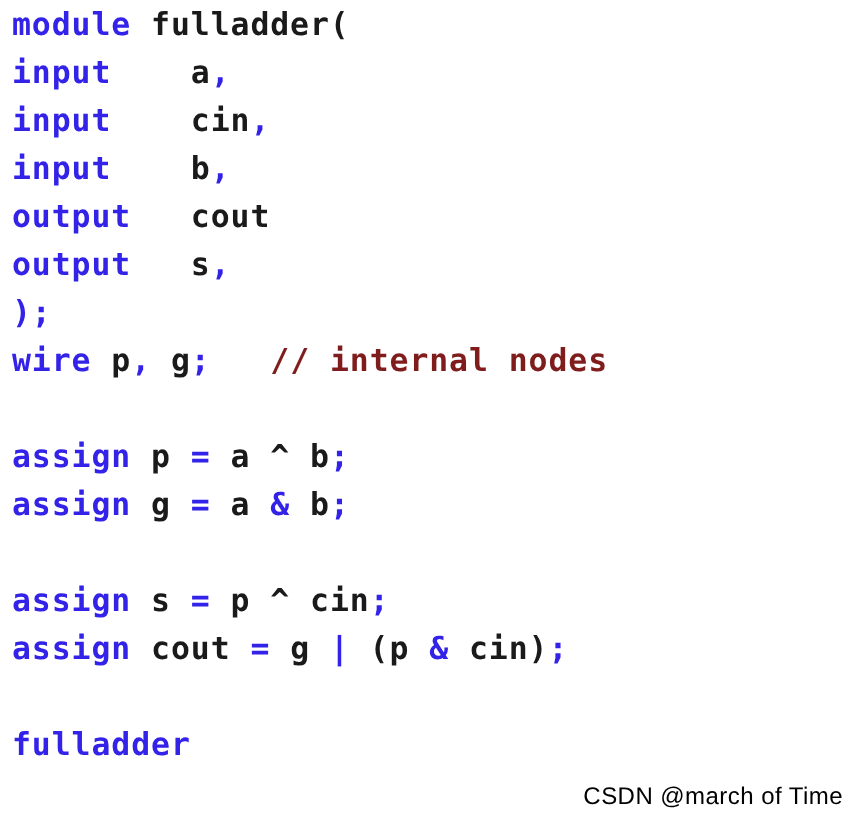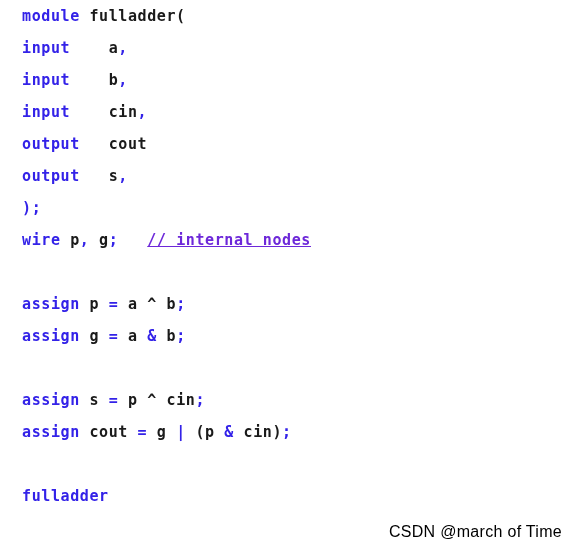--- a/index.html
+++ b/index.html
@@ -18,23 +18,23 @@
     width: 570px;
     height: 549px;
     background: #ffffff;
     padding: 0;
     box-sizing: border-box;
   }
   .code-line {
     position: relative;
     height: 32px;
     line-height: 32px;
-    padding-left: 22px;
+    padding-left: 8px;
     font-family: "DejaVu Sans Mono", "Liberation Mono", monospace;
-    font-size: 15px;
+    font-size: 21px;
     font-weight: bold;
     letter-spacing: 0.6px;
     white-space: pre;
     color: #1a1a1a;
   }
   .code-line.blank {
     height: 32px;
   }
   .tok-kw {
     color: #3322e8;
@@ -42,44 +42,43 @@
   .tok-id {
     color: #1a1a1a;
   }
   .tok-punct {
     color: #3322e8;
   }
   .tok-op {
     color: #1a1a1a;
   }
   .tok-comment {
-    color: #6d28d9;
-    text-decoration: underline;
+    color: #7f1d1d;
   }
   #watermark {
     position: absolute;
     right: 8px;
     bottom: 8px;
     font-family: "Liberation Sans", sans-serif;
     font-size: 16px;
     font-weight: normal;
     color: #000000;
     letter-spacing: 0.3px;
     white-space: pre;
   }
 </style>
 </head>
 <body>
 
 <div id="code-block">
   <div id="code-lines">
       <div class="code-line"><span class="tok-kw">module</span><span class="tok-id"> fulladder(</span></div>
       <div class="code-line"><span class="tok-kw">input</span><span class="tok-id">    a</span><span class="tok-punct">,</span></div>
+      <div class="code-line"><span class="tok-kw">input</span><span class="tok-id">    cin</span><span class="tok-punct">,</span></div>
       <div class="code-line"><span class="tok-kw">input</span><span class="tok-id">    b</span><span class="tok-punct">,</span></div>
-      <div class="code-line"><span class="tok-kw">input</span><span class="tok-id">    cin</span><span class="tok-punct">,</span></div>
       <div class="code-line"><span class="tok-kw">output</span><span class="tok-id">   cout</span></div>
       <div class="code-line"><span class="tok-kw">output</span><span class="tok-id">   s</span><span class="tok-punct">,</span></div>
       <div class="code-line"><span class="tok-punct">);</span></div>
       <div class="code-line"><span class="tok-kw">wire</span><span class="tok-id"> p</span><span class="tok-punct">,</span><span class="tok-id"> g</span><span class="tok-punct">;</span><span class="tok-id">   </span><span class="tok-comment">// internal nodes</span></div>
       <div class="code-line blank"></div>
       <div class="code-line"><span class="tok-kw">assign</span><span class="tok-id"> p </span><span class="tok-punct">=</span><span class="tok-id"> a </span><span class="tok-op">^</span><span class="tok-id"> b</span><span class="tok-punct">;</span></div>
       <div class="code-line"><span class="tok-kw">assign</span><span class="tok-id"> g </span><span class="tok-punct">=</span><span class="tok-id"> a </span><span class="tok-punct">&amp;</span><span class="tok-id"> b</span><span class="tok-punct">;</span></div>
       <div class="code-line blank"></div>
       <div class="code-line"><span class="tok-kw">assign</span><span class="tok-id"> s </span><span class="tok-punct">=</span><span class="tok-id"> p </span><span class="tok-op">^</span><span class="tok-id"> cin</span><span class="tok-punct">;</span></div>
       <div class="code-line"><span class="tok-kw">assign</span><span class="tok-id"> cout </span><span class="tok-punct">=</span><span class="tok-id"> g </span><span class="tok-punct">|</span><span class="tok-id"> (p </span><span class="tok-punct">&amp;</span><span class="tok-id"> cin)</span><span class="tok-punct">;</span></div>

